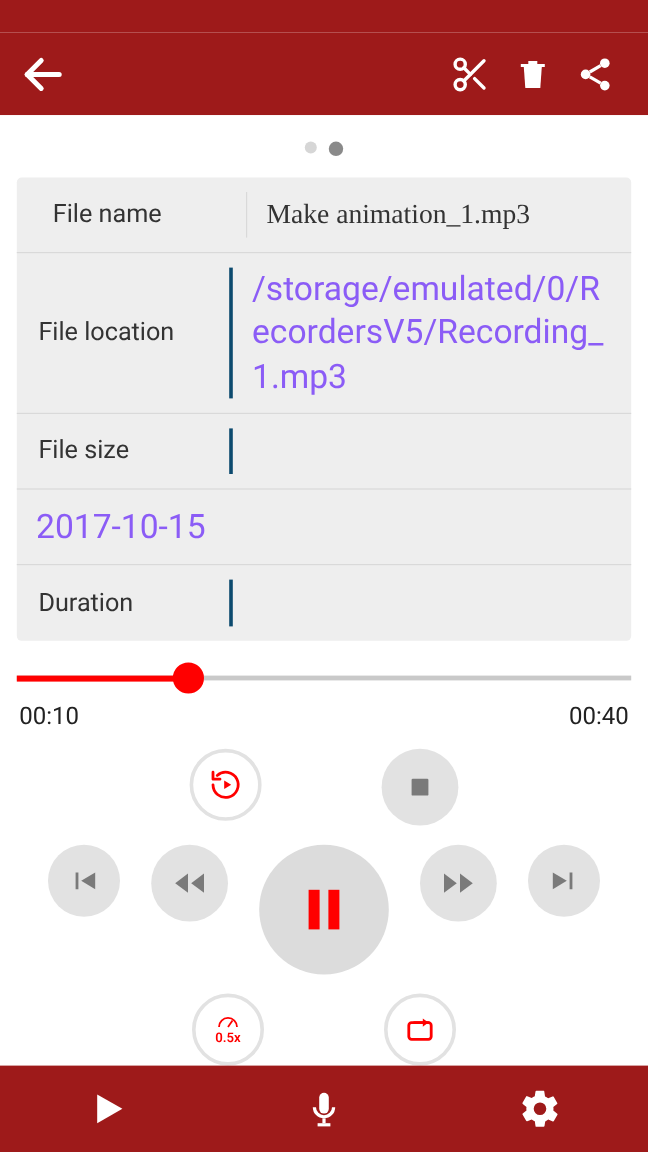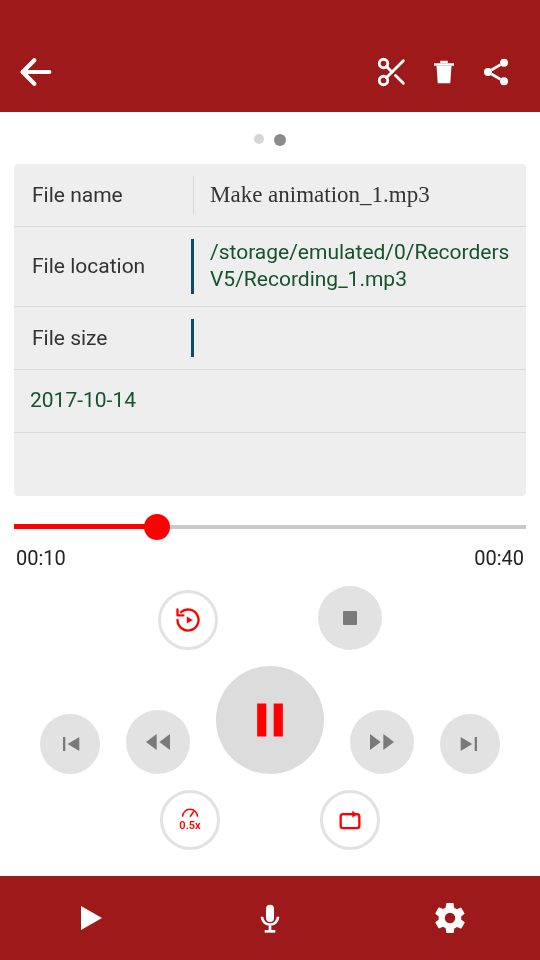--- a/index.html
+++ b/index.html
@@ -66,26 +66,26 @@
   .info-label {
     width: 180px;
     padding-left: 18px;
     font-size: 21px;
     color: #333;
     border-right: 3px solid #0c4a6e;
     align-self: stretch;
     display: flex;
     align-items: center;
   }
-  .info-row:first-child .info-label { border-right: 1px solid #d9d9d9; }
+  .info-row:first-child .info-label { border-right: 1px solid #d9d9d9; margin-left: 12px; }
   .info-value {
     flex: 1;
     padding: 0 16px;
-    font-size: 21px;
-    color: #14532d;
+    font-size: 28px;
+    color: #8b5cf6;
     word-break: break-word;
     line-height: 1.3;
   }
   .info-value.big {
     font-size: 23px;
     color: #333;
     font-family: Liberation Serif, serif;
   }
 
   .seek-wrap {
@@ -131,21 +131,21 @@
 
   .controls {
     margin-top: 16px;
     display: flex;
     flex-direction: column;
     align-items: center;
     gap: 16px;
   }
   .row-ctl {
     display: flex;
-    align-items: flex-end;
+    align-items: flex-start;
     justify-content: center;
     gap: 18px;
   }
   .cbtn {
     border-radius: 50%;
     background: #e2e2e2;
     display: flex;
     align-items: center;
     justify-content: center;
   }
@@ -226,23 +226,24 @@
       <div class="info-value big">Make animation_1.mp3</div>
     </div>
     <div class="info-row">
       <div class="info-label">File location</div>
       <div class="info-value">/storage/emulated/0/RecordersV5/Recording_1.mp3</div>
     </div>
     <div class="info-row">
       <div class="info-label">File size</div>
     </div>
     <div class="info-row">
-      <div class="info-value">2017-10-14</div>
-    </div>
-    <div class="info-row">
+      <div class="info-value">2017-10-15</div>
+    </div>
+    <div class="info-row">
+      <div class="info-label">Duration</div>
     </div>
   </div>
 
   <div class="seek-wrap">
     <div class="seekbar">
       <div class="track-bg"></div>
       <div class="track-fg"></div>
       <div class="thumb"></div>
     </div>
     <div class="times">

